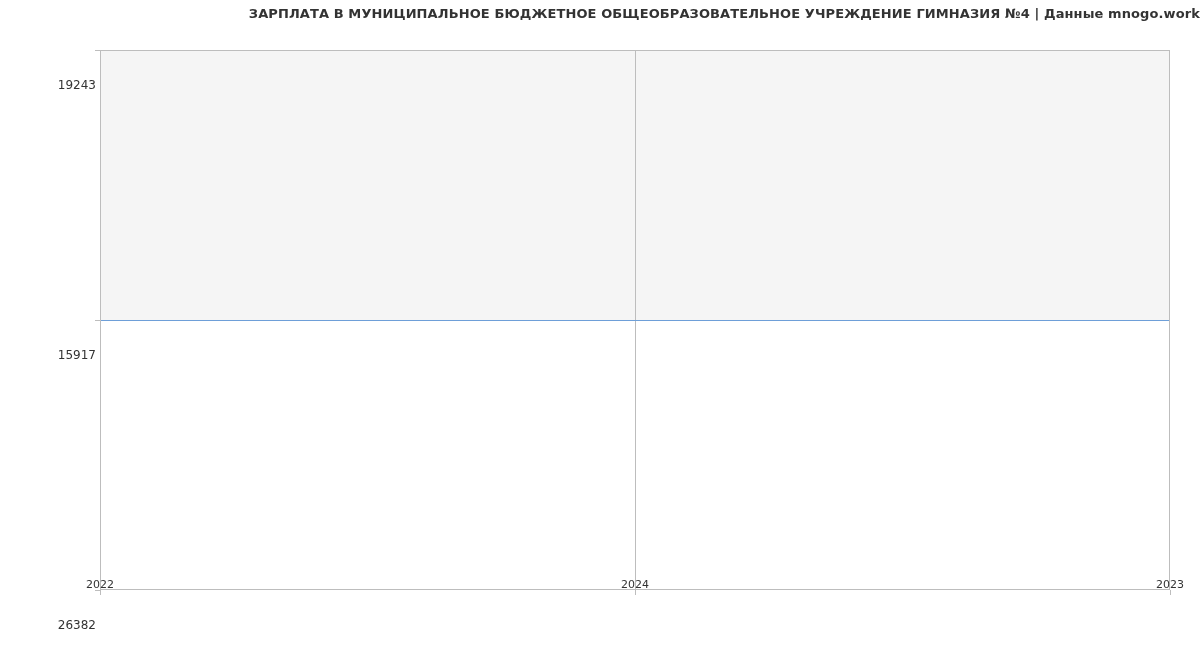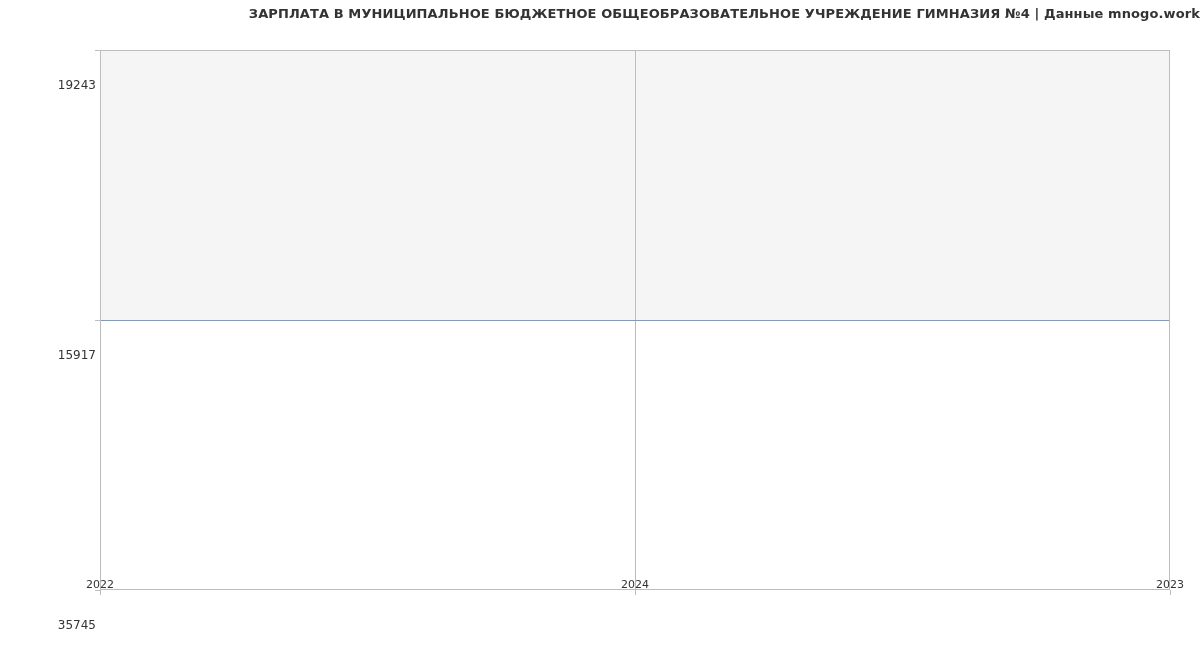--- a/index.html
+++ b/index.html
@@ -102,21 +102,21 @@
 </style>
 </head>
 <body>
 
 <div class="chart-wrap">
 
   <div class="chart-title">ЗАРПЛАТА В МУНИЦИПАЛЬНОЕ БЮДЖЕТНОЕ ОБЩЕОБРАЗОВАТЕЛЬНОЕ УЧРЕЖДЕНИЕ ГИМНАЗИЯ №4 | Данные mnogo.work</div>
 
   <div class="ylab" style="top:50px">19243</div>
   <div class="ylab" style="top:320px">15917</div>
-  <div class="ylab" style="top:590px">35745</div>
+  <div class="ylab" style="top:590px">26382</div>
 
   <div class="ytick" style="top:50px"></div>
   <div class="ytick" style="top:320px"></div>
   <div class="ytick" style="top:590px"></div>
 
   <div class="plot-area">
     <div class="plot-lower"></div>
     <div class="grid-x-mid"></div>
     <div class="data-line"></div>
   </div>

